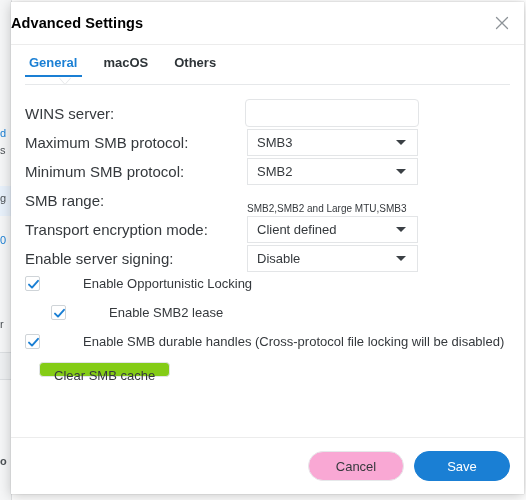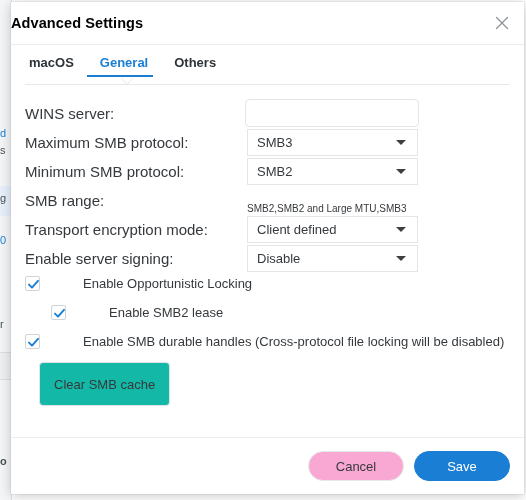--- a/index.html
+++ b/index.html
@@ -253,25 +253,25 @@
     color: #35393d;
     margin-left: 10px;
     white-space: nowrap;
   }
 
   
   .plain-btn {
     position: absolute;
     left: 28px;
     box-sizing: border-box;
-    height: 44px;
+    height: 15px;
     padding: 0 14px;
     border: 1px solid #e1e4e7;
     border-radius: 4px;
-    background: #14b8a6;
+    background: #84cc16;
     font-size: 13px;
     color: #35393d;
     font-family: "Liberation Sans", sans-serif;
     cursor: pointer;
     line-height: 25px;
   }
 
   
   .footer {
     flex: 0 0 56px;
@@ -329,27 +329,27 @@
     <div class="dialog-title">Advanced Settings</div>
     <div class="close-btn">
       <svg width="14" height="14" viewBox="0 0 14 14" aria-hidden="true">
         <path d="M1.5 1.5 L12.5 12.5 M12.5 1.5 L1.5 12.5" stroke="#8d9398" stroke-width="1.3" fill="none" stroke-linecap="round"></path>
       </svg>
     </div>
   </div>
 
   <div class="tabbar">
     <div class="tabs-row">
-      <div class="tab">
-        <span>macOS</span>
-      </div>
       <div class="tab active">
         <span>General</span>
         <span class="tab-underline"></span>
         <span class="tab-caret"></span>
+      </div>
+      <div class="tab">
+        <span>macOS</span>
       </div>
       <div class="tab">
         <span>Others</span>
       </div>
     </div>
     <div class="tabbar-rule"></div>
   </div>
 
   <div class="dialog-body">
 

